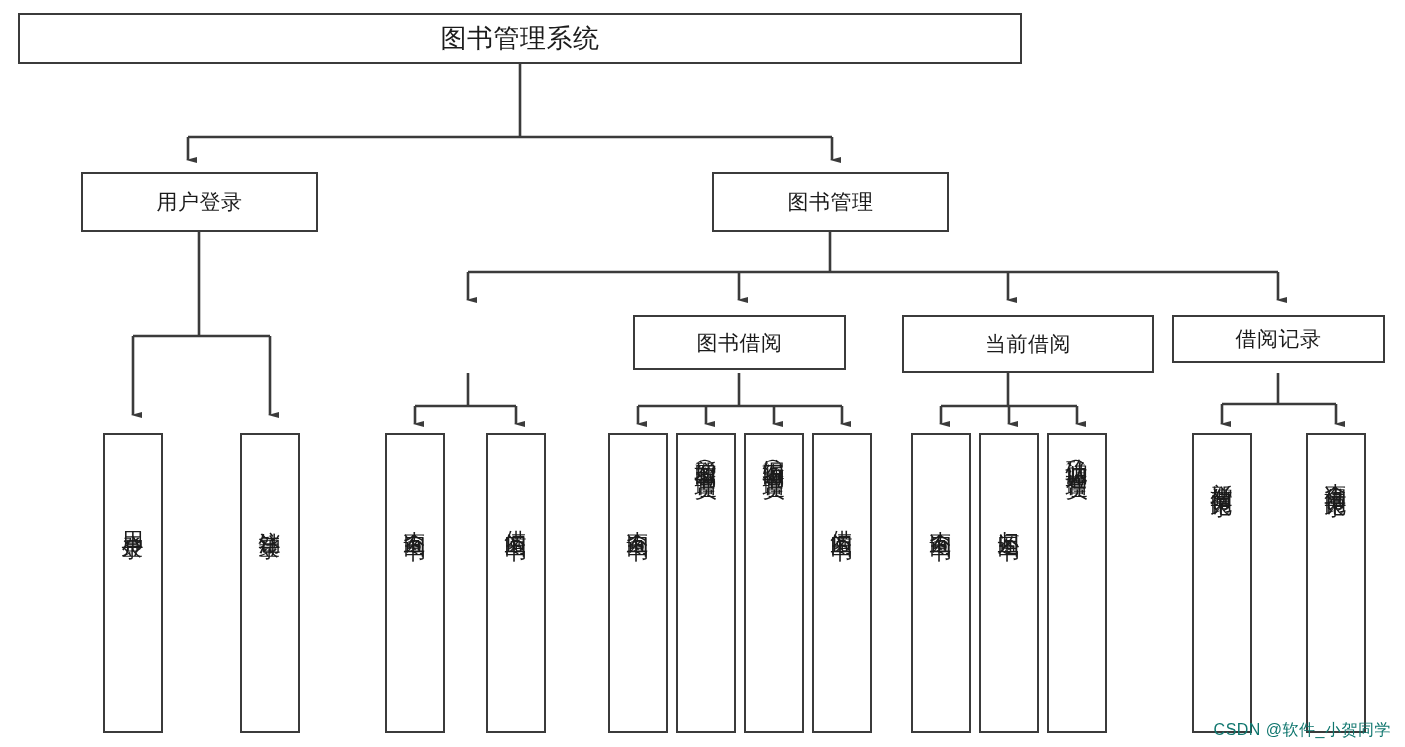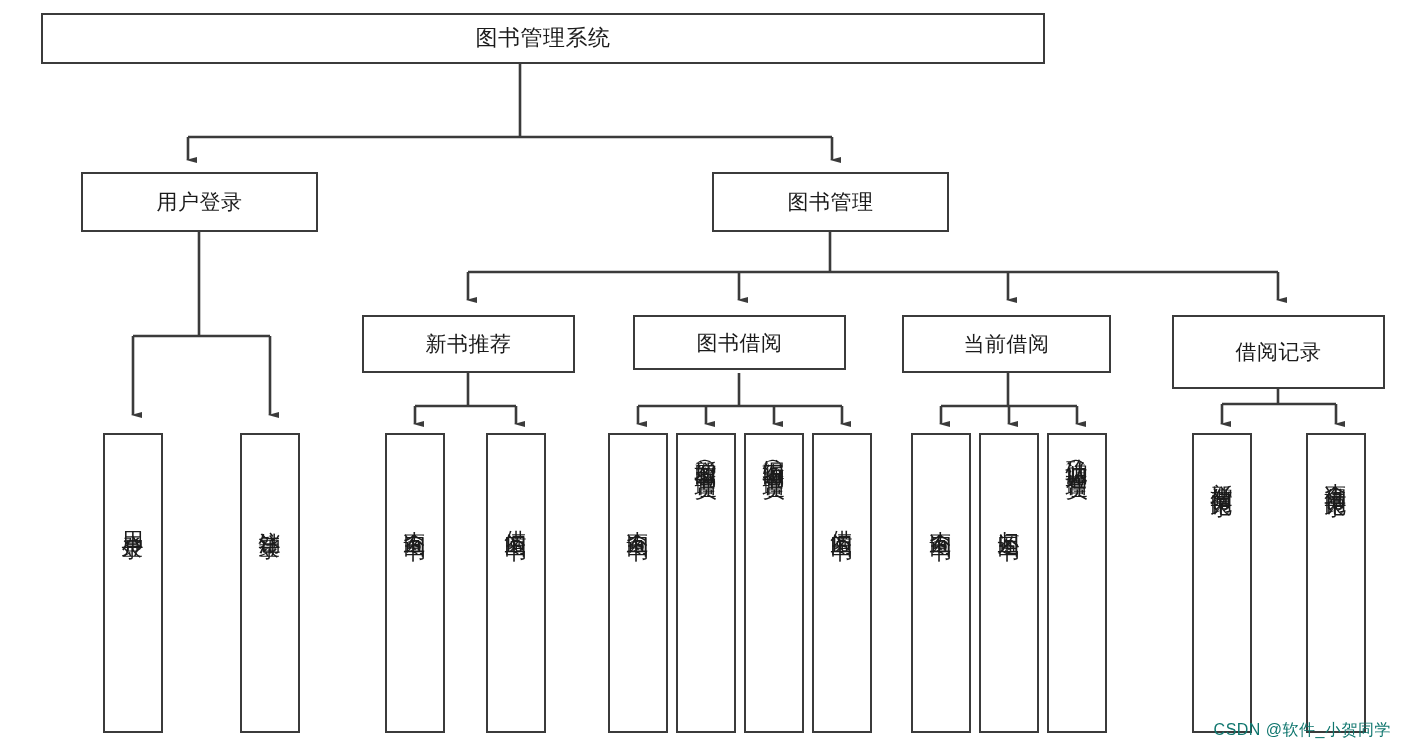--- a/index.html
+++ b/index.html
@@ -35,22 +35,21 @@
     justify-content: center;
     color: #1b1b1b;
     z-index: 2;
   }
   .node.h {
     font-size: 21px;
     letter-spacing: 0.5px;
     line-height: 1.2;
   }
   .node.root {
-    font-size: 22px;
-    margin-left: 23px;
+    font-size: 26px;
   }
   .node.v {
     align-items: flex-start;
     padding-top: 4px;
   }
   .vtext {
     writing-mode: vertical-rl;
     text-orientation: upright;
     font-size: 22px;
     line-height: 1.32;
@@ -128,30 +127,27 @@
     <span>图书管理系统</span>
   </div>
 
   <div class="node h" style="left:81px; top:172px; width:237px; height:60px;">
     <span>用户登录</span>
   </div>
   <div class="node h" style="left:712px; top:172px; width:237px; height:60px;justify-content:center;">
     <span>图书管理</span>
   </div>
 
-  <div class="node h" style="left:362px; top:315px; width:213px; height:58px;">
-    <span>新书推荐</span>
-  </div>
   <div class="node h" style="left:633px; top:315px; width:213px; height:55px;">
     <span>图书借阅</span>
   </div>
-  <div class="node h" style="left:902px; top:315px; width:209px; height:58px;">
+  <div class="node h" style="left:902px; top:315px; width:252px; height:58px;">
     <span>当前借阅</span>
   </div>
-  <div class="node h" style="left:1172px; top:315px; width:213px; height:74px;">
+  <div class="node h" style="left:1172px; top:315px; width:213px; height:48px;">
     <span>借阅记录</span>
   </div>
 
   <div class="node v" style="left:103px; top:433px; width:60px; height:300px; padding-top:78px;">
     <span class="vtext">用户登录</span>
   </div>
   <div class="node v" style="left:240px; top:433px; width:60px; height:300px; padding-top:78px;">
     <span class="vtext">注销登录</span>
   </div>
 

